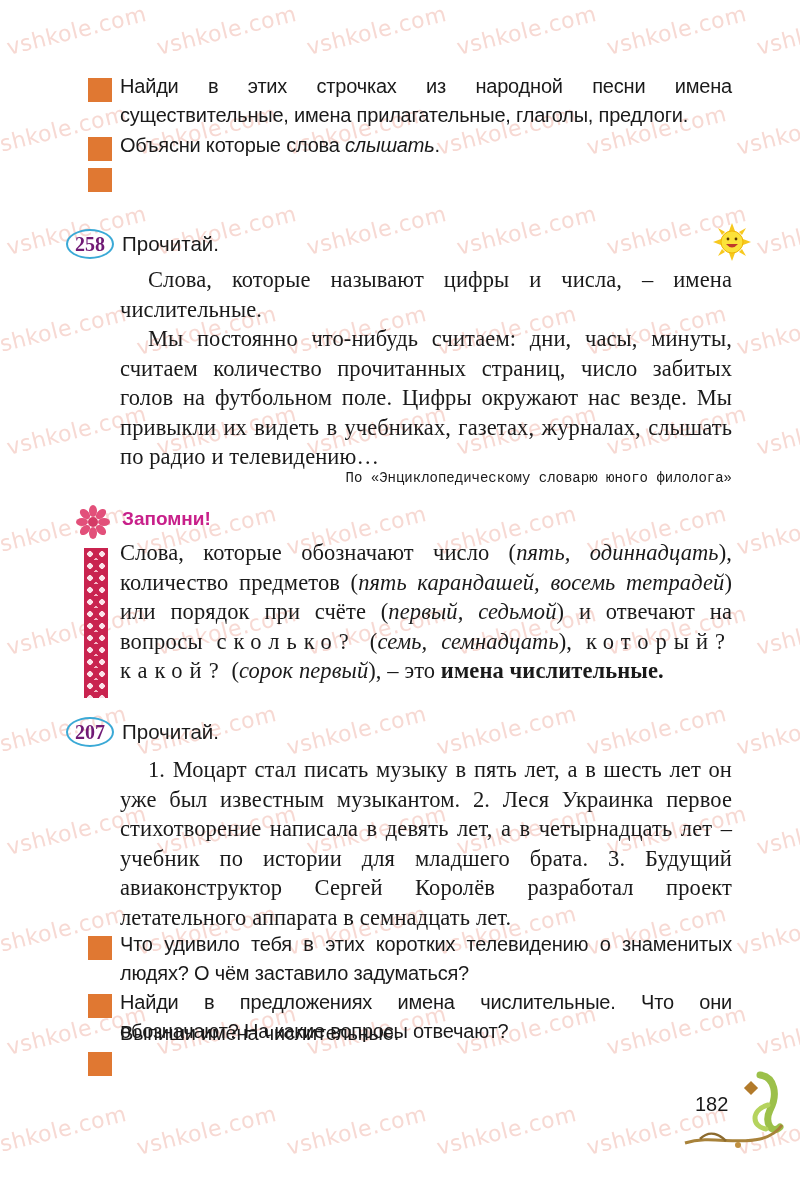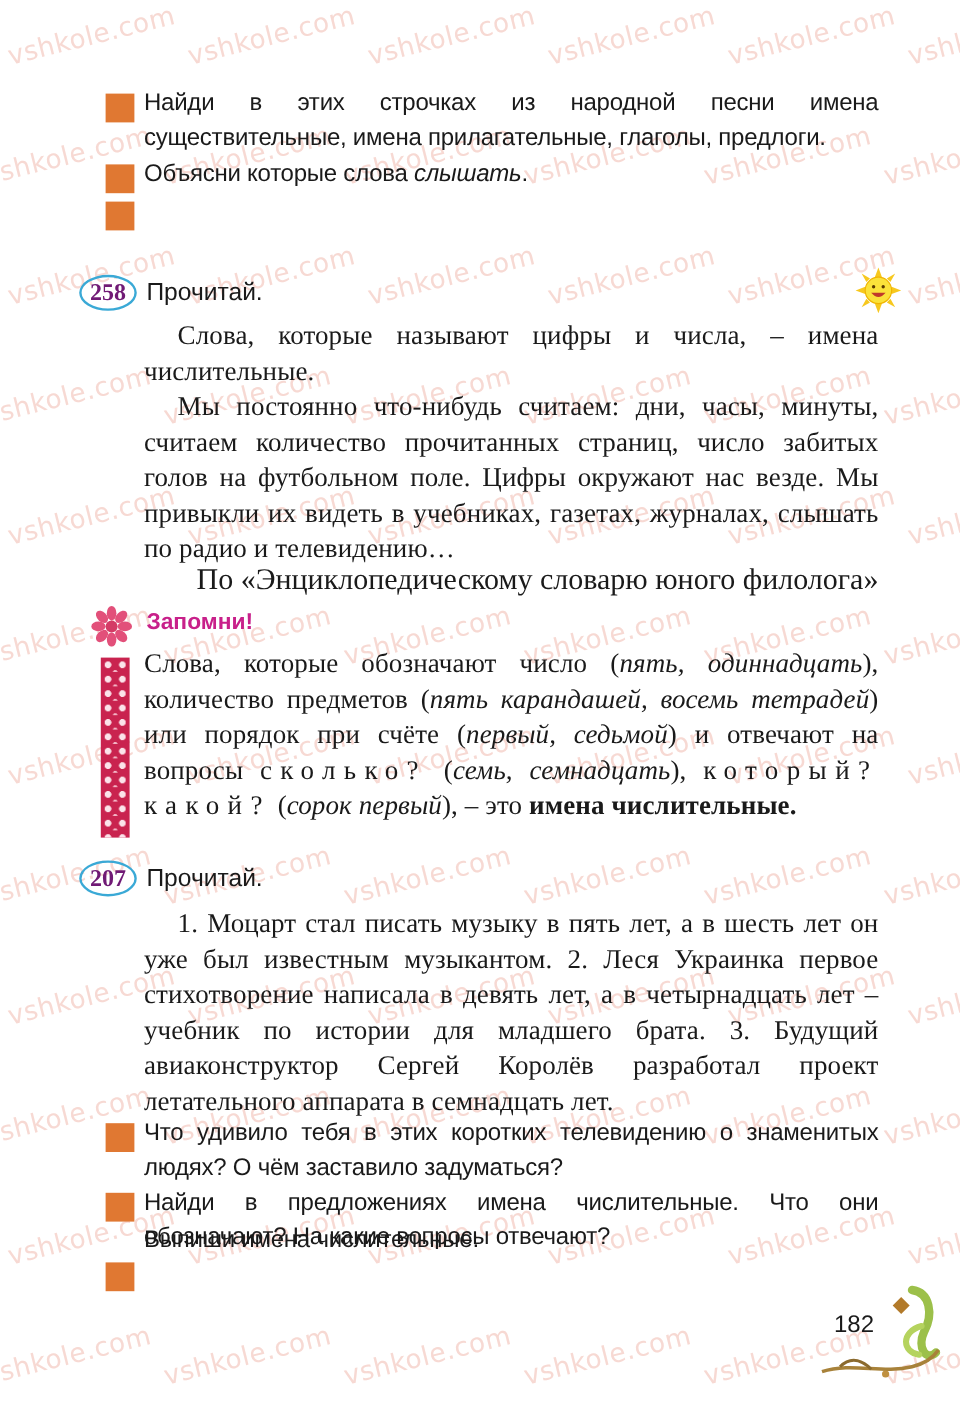--- a/index.html
+++ b/index.html
@@ -35,21 +35,21 @@
   }
 
   .serif {
     position: absolute; left: 120px; width: 612px;
     font-family: "Liberation Serif", serif; font-size: 22.5px; line-height: 29.5px;
     text-align: justify; letter-spacing: 0.1px;
   }
   .serif p { margin: 0; text-indent: 28px; }
   .source {
     position: absolute; right: 68px;
-    font-family: Liberation Serif, serif; font-size: 25px;
+    font-family: Liberation Mono, monospace; font-size: 14px;
   }
 
   .remember-title {
     position: absolute; left: 122px; top: 508px;
     font-family: "Liberation Sans", sans-serif; font-weight: bold; font-size: 19px; color: #c8208a;
   }
   .remember-body { top: 538px; }
   .remember-body p { text-indent: 0; }
   .remember-body i { }
   .remember-body b { font-weight: bold; }

